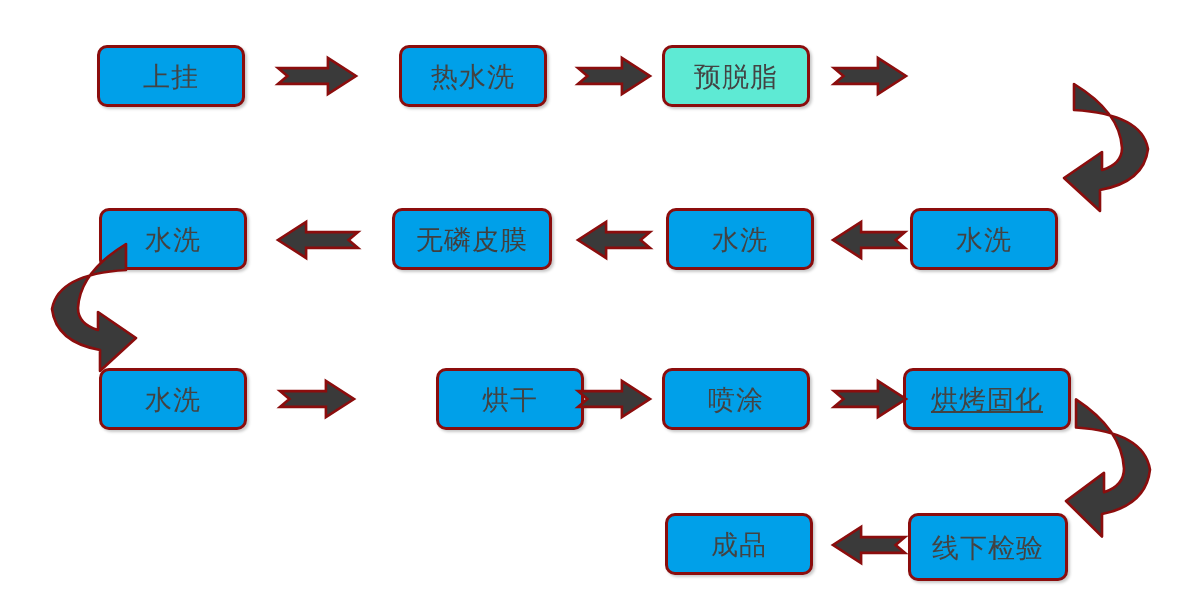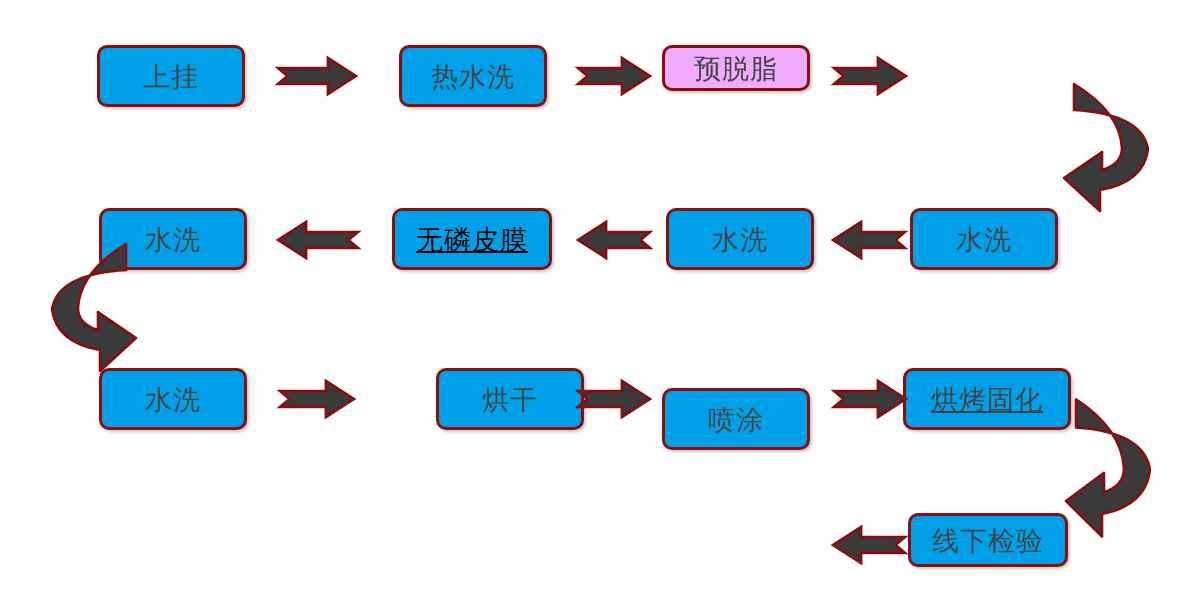--- a/index.html
+++ b/index.html
@@ -49,48 +49,51 @@
 </head>
 <body>
 
 <div id="canvas">
     <div class="node" style="left: 97px; top: 45px; width: 148px; height: 62px; background: rgb(0, 160, 233); border-color: rgb(139, 13, 13);">
       <span class="node-label" style="color: rgb(67, 67, 67);">上挂</span>
     </div>
     <div class="node" style="left: 399px; top: 45px; width: 148px; height: 62px; background: rgb(0, 160, 233); border-color: rgb(139, 13, 13); text-align: center;">
       <span class="node-label" style="color: rgb(67, 67, 67);">热水洗</span>
     </div>
-    <div class="node" style="left: 662px; top: 45px; width: 148px; height: 46px; background: #f0abfc; border-color: rgb(139, 13, 13);">
+    <div class="node" style="left: 662px; top: 45px; width: 148px; height: 62px; background: #5eead4; border-color: rgb(139, 13, 13);">
       <span class="node-label" style="color: rgb(67, 67, 67);">预脱脂</span>
     </div>
     <div class="node" style="left: 99px; top: 208px; width: 148px; height: 62px; background: rgb(0, 160, 233); border-color: rgb(139, 13, 13);">
       <span class="node-label" style="color: rgb(67, 67, 67);">水洗</span>
     </div>
     <div class="node" style="left: 392px; top: 208px; width: 160px; height: 62px; background: rgb(0, 160, 233); border-color: rgb(139, 13, 13);">
-      <span class="node-label" style="color: #000000; text-decoration: underline;">无磷皮膜</span>
+      <span class="node-label" style="color: #404040;">无磷皮膜</span>
     </div>
     <div class="node" style="left: 666px; top: 208px; width: 148px; height: 62px; background: rgb(0, 160, 233); border-color: rgb(139, 13, 13);">
       <span class="node-label" style="color: rgb(67, 67, 67);">水洗</span>
     </div>
     <div class="node" style="left: 910px; top: 208px; width: 148px; height: 62px; background: rgb(0, 160, 233); border-color: rgb(139, 13, 13);">
       <span class="node-label" style="color: rgb(67, 67, 67);">水洗</span>
     </div>
     <div class="node" style="left: 99px; top: 368px; width: 148px; height: 62px; background: rgb(0, 160, 233); border-color: rgb(139, 13, 13);">
       <span class="node-label" style="color: rgb(67, 67, 67);">水洗</span>
     </div>
     <div class="node" style="left: 396px; top: 368px; width: 148px; height: 62px; background: rgb(0, 160, 233); border-color: rgb(139, 13, 13); margin-left: 40px;">
       <span class="node-label" style="color: rgb(67, 67, 67);">烘干</span>
     </div>
-    <div class="node" style="left: 662px; top: 388px; width: 148px; height: 62px; background: rgb(0, 160, 233); border-color: rgb(139, 13, 13);">
+    <div class="node" style="left: 662px; top: 368px; width: 148px; height: 62px; background: rgb(0, 160, 233); border-color: rgb(139, 13, 13);">
       <span class="node-label" style="color: rgb(67, 67, 67);">喷涂</span>
     </div>
     <div class="node" style="left: 903px; top: 368px; width: 168px; height: 62px; background: rgb(0, 160, 233); border-color: rgb(139, 13, 13);">
       <span class="node-label" style="color: rgb(67, 67, 67); text-decoration: underline;">烘烤固化</span>
     </div>
-    <div class="node" style="left: 908px; top: 513px; width: 160px; height: 54px; background: rgb(0, 160, 233); border-color: rgb(139, 13, 13);">
+    <div class="node" style="left: 665px; top: 513px; width: 148px; height: 62px; background: rgb(0, 160, 233); border-color: rgb(139, 13, 13);">
+      <span class="node-label" style="color: rgb(67, 67, 67);">成品</span>
+    </div>
+    <div class="node" style="left: 908px; top: 513px; width: 160px; height: 68px; background: rgb(0, 160, 233); border-color: rgb(139, 13, 13);">
       <span class="node-label" style="color: rgb(67, 67, 67);">线下检验</span>
     </div>
     <div class="arrow" style="left: 278px; top: 58px; width: 78px; height: 36px;">
       <svg width="78" height="36" viewBox="0 0 78 36">
         <polygon points="0.0,10.1 9.4,18.0 0.0,25.9 49.9,25.9 49.9,36.0 78.0,18.0 49.9,0.0 49.9,10.1" fill="#3A3A3A" stroke="#8B0D0D" stroke-width="2.6" stroke-linejoin="miter"></polygon>
       </svg>
     </div>
     <div class="arrow" style="left: 578px; top: 58px; width: 72px; height: 36px;">
       <svg width="72" height="36" viewBox="0 0 72 36">
         <polygon points="0.0,10.1 9.4,18.0 0.0,25.9 43.9,25.9 43.9,36.0 72.0,18.0 43.9,0.0 43.9,10.1" fill="#3A3A3A" stroke="#8B0D0D" stroke-width="2.6" stroke-linejoin="miter"></polygon>

